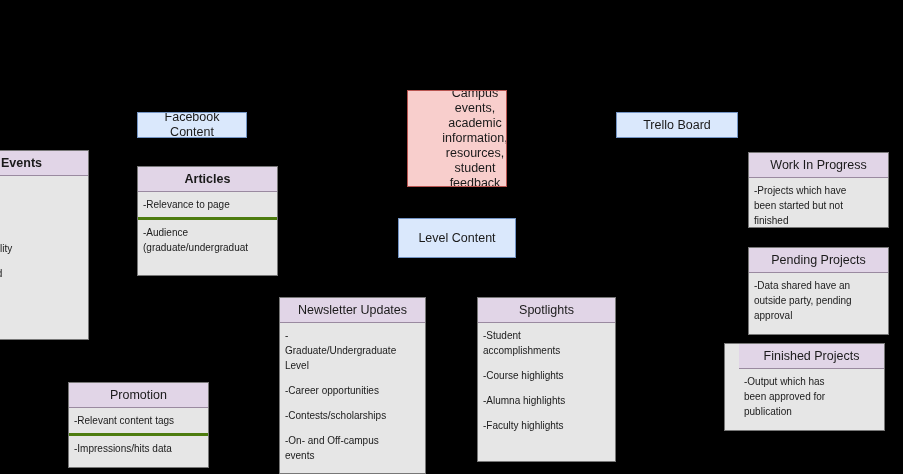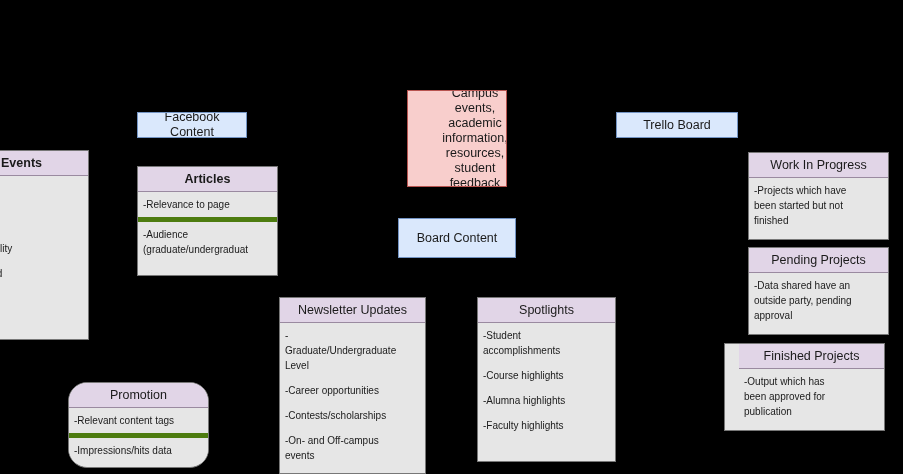--- a/index.html
+++ b/index.html
@@ -72,30 +72,30 @@
     line-height: 15px;
     color: #1a1a1a;
     padding: 5px 3px 5px 5px;
     white-space: pre;
     overflow: hidden;
   }
   .list-box .lb-row.wrap {
     white-space: pre-line;
   }
   .list-box .lb-row.sep {
-    border-top: 5px solid #4d7c0f;
+    border-top: 3px solid #4d7c0f;
   }
 
   
   #box-events        { left: -46px;  top: 150px; width: 135px; height: 190px; }
   #box-articles      { left: 137px;  top: 166px; width: 141px; height: 110px; }
-  #box-promotion     { left: 68px;   top: 382px; width: 141px; height: 86px; border-radius: 19px;  }
+  #box-promotion     { left: 68px;   top: 382px; width: 141px; height: 86px;  }
   #box-newsletter    { left: 279px;  top: 297px; width: 147px; height: 177px; }
   #box-spotlights    { left: 477px;  top: 297px; width: 139px; height: 165px; }
-  #box-wip           { left: 748px;  top: 152px; width: 141px; height: 88px;  }
+  #box-wip           { left: 748px;  top: 152px; width: 141px; height: 76px;  }
   #box-pending       { left: 748px;  top: 247px; width: 141px; height: 88px;  }
   #box-finished      { left: 724px;  top: 343px; width: 161px; height: 88px; padding-left: 14px;  }
 
   #box-facebook      { left: 137px;  top: 112px; width: 110px; height: 26px;  }
   #box-campus        { left: 407px;  top: 90px;  width: 100px; height: 97px; padding-left: 40px;  }
   #box-trello        { left: 616px;  top: 112px; width: 122px; height: 26px;  }
   #box-blog          { left: 398px;  top: 218px; width: 118px; height: 40px;  }
 </style>
 </head>
 <body>
@@ -132,21 +132,21 @@
       <div class="lb-row">-Relevant content tags</div>
       <div class="lb-row sep">-Impressions/hits data</div>
     </div>
   </div>
 
   <div class="plain-box pink" id="box-campus">
     <span>Campus events, academic information, resources, student feedback</span>
   </div>
 
   <div class="plain-box blue" id="box-blog">
-    <span>Board Content</span>
+    <span>Level Content</span>
   </div>
 
   <div class="plain-box blue" id="box-trello">
     <span>Trello Board</span>
   </div>
 
   <div class="list-box" id="box-newsletter">
     <div class="lb-header thin">Newsletter Updates</div>
     <div class="lb-body">
       <div class="lb-row wrap">-

